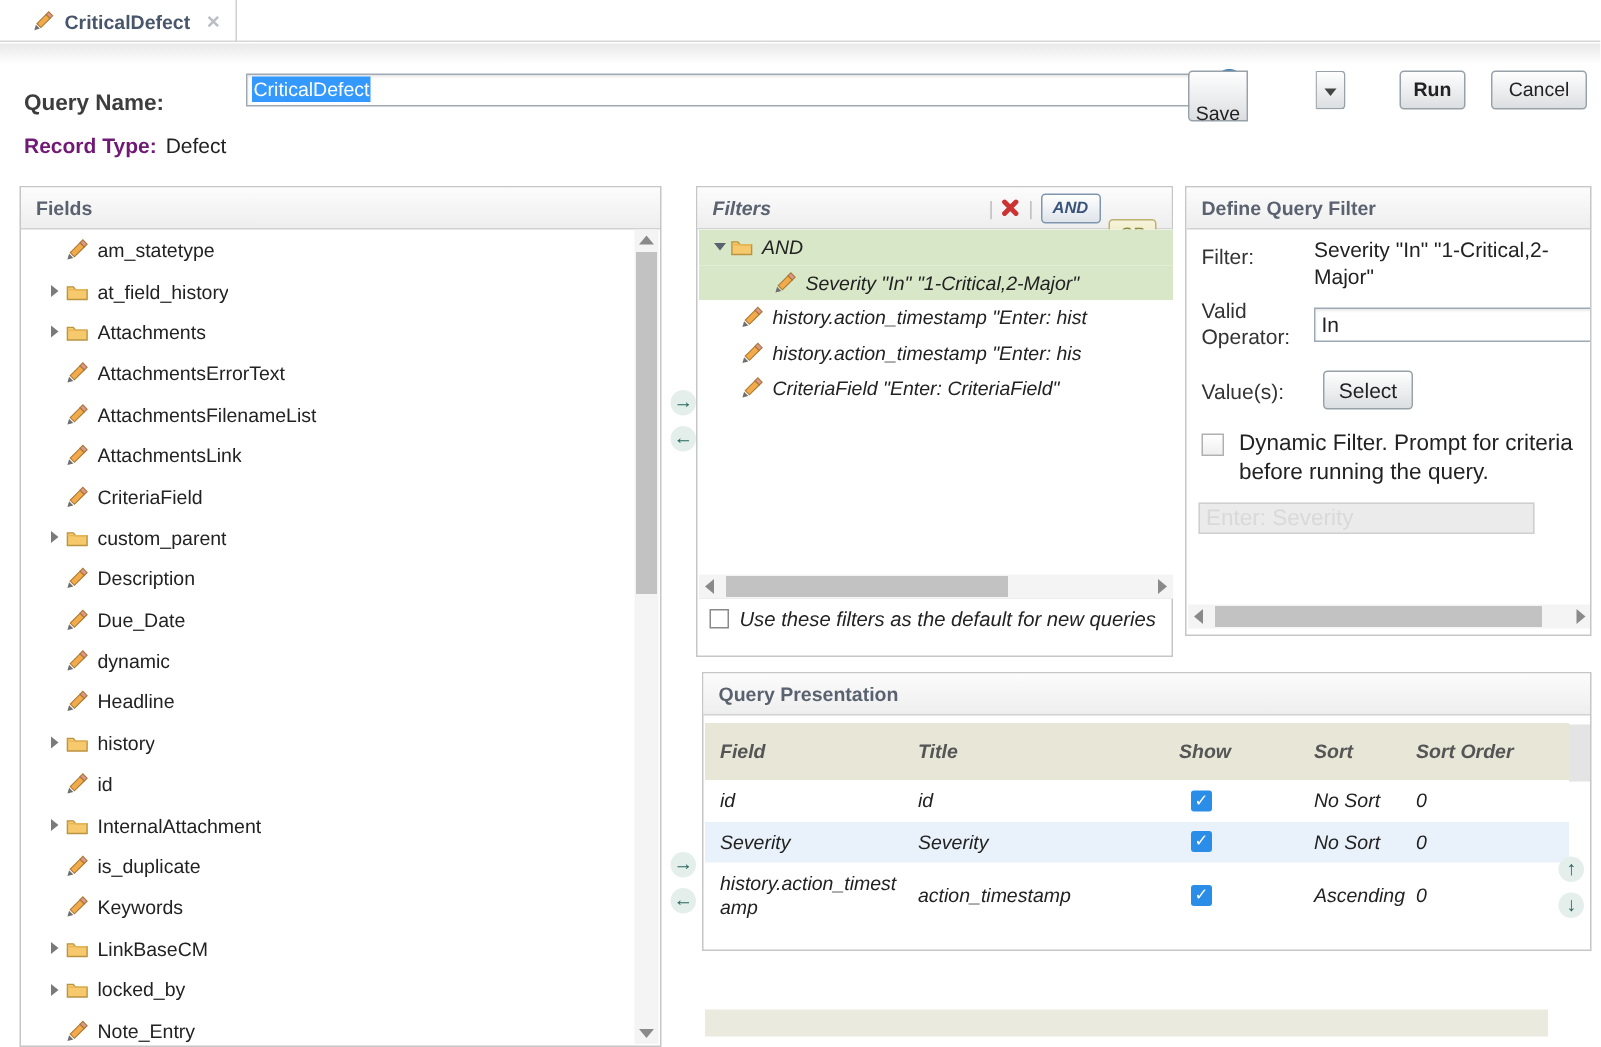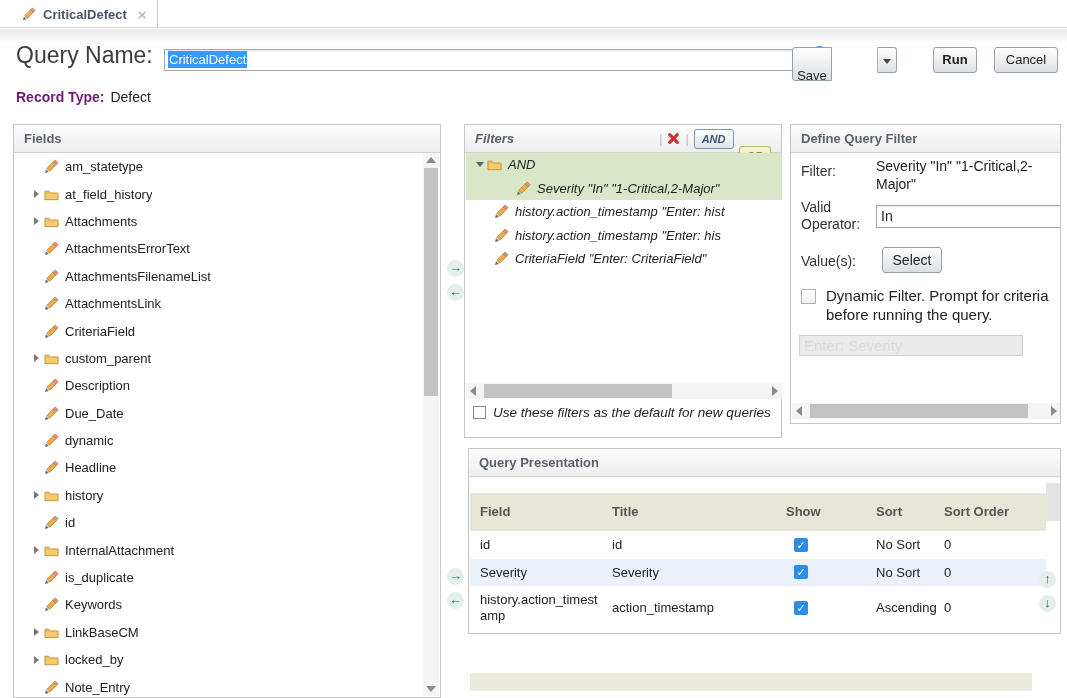--- a/index.html
+++ b/index.html
@@ -12,22 +12,22 @@
     background:#fff; border-bottom:1px solid #d6d6d6; }
   .tab { position:absolute; left:8px; top:0; height:28px; padding:0 10px 0 14px;
     display:flex; align-items:center; gap:7px; border-right:1px solid #d0d0d0; }
   .tab-title { font-weight:bold; color:#47566b; font-size:13px; }
   .tab-close { color:#b9bec4; font-size:15px; font-weight:bold; line-height:1;
     margin-left:4px; cursor:default; }
   .grad-strip { position:absolute; left:0; top:29px; width:1067px; height:14px;
     background:linear-gradient(#e9e9e9,#ffffff); }
 
   
-  .qname-label { position:absolute; left:16px; top:42px; font-size:23px;
-    font-weight:normal; color:#3d3d3d; }
+  .qname-label { position:absolute; left:16px; top:60px; font-size:15px;
+    font-weight:bold; color:#3d3d3d; }
   .qname-input { position:absolute; left:164px; top:49px; width:631px; height:22px;
     background:#fff; border:1px solid #9daab5; padding:2px 3px; overflow:hidden;
     white-space:nowrap; box-shadow:inset 0 1px 2px rgba(0,0,0,.12); }
   .qname-input .sel { background:var(--selection-blue); color:#fff; padding:1px 1px; }
   .help-icon { position:absolute; left:810px; top:46px; width:19px; height:19px;
     border:2px solid #3579b8; border-radius:50%; color:#3579b8; font-weight:bold;
     font-size:12px; text-align:center; line-height:15px; background:#fff; }
   .btn { position:absolute; top:47px; height:26px; border:1px solid #98a0a8;
     border-radius:3px; background:linear-gradient(#fefefe,#dcdfe2); color:#222;
     font-size:13px; text-align:center; cursor:default; }
@@ -121,22 +121,22 @@
     line-height:1.25; color:#222; }
   .dyn-row .cbx2 { float:left; width:15px; height:15px; border:1px solid #b0b0b0;
     background:linear-gradient(#fff,#eee); margin:2px 10px 2px 0; }
   .dp-prompt { position:absolute; left:8px; top:210px; width:224px; height:21px;
     background:#ebebeb; border:1px solid #cfcfcf; color:#d9d9d9; font-size:15px;
     padding:1px 4px; overflow:hidden; white-space:nowrap; }
   #define-hscroll { top:278px; width:269px; }
 
   
   #present-panel { left:468px; top:448px; width:593px; height:186px; }
-  .ptable { position:absolute; left:1px; top:44px; width:576px; border-collapse:collapse;
-    table-layout:fixed; font-size:13px; }
+  .ptable { position:absolute; left:1px; top:33px; width:576px; border-collapse:collapse;
+    table-layout:fixed; font-size:13px;font-style:italic; }
   .ptable th { background:var(--header-beige); color:#555; font-weight:bold;
     text-align:left; padding:4px 0 4px 10px; height:38px; vertical-align:middle;
     line-height:1.15; }
   .ptable td { padding:6px 0 6px 10px; vertical-align:middle; word-break:break-all;
     line-height:1.2; }
   .ptable tr.alt td { background:var(--row-alt); }
   .hdr-stub { position:absolute; left:577px; top:34px; width:14px; height:38px;
     background:#e4e4e4; }
   .chk { width:14px; height:14px; background:var(--checkbox-blue); border-radius:2px;
     color:#fff; font-size:11px; font-weight:bold; text-align:center; line-height:14px;

